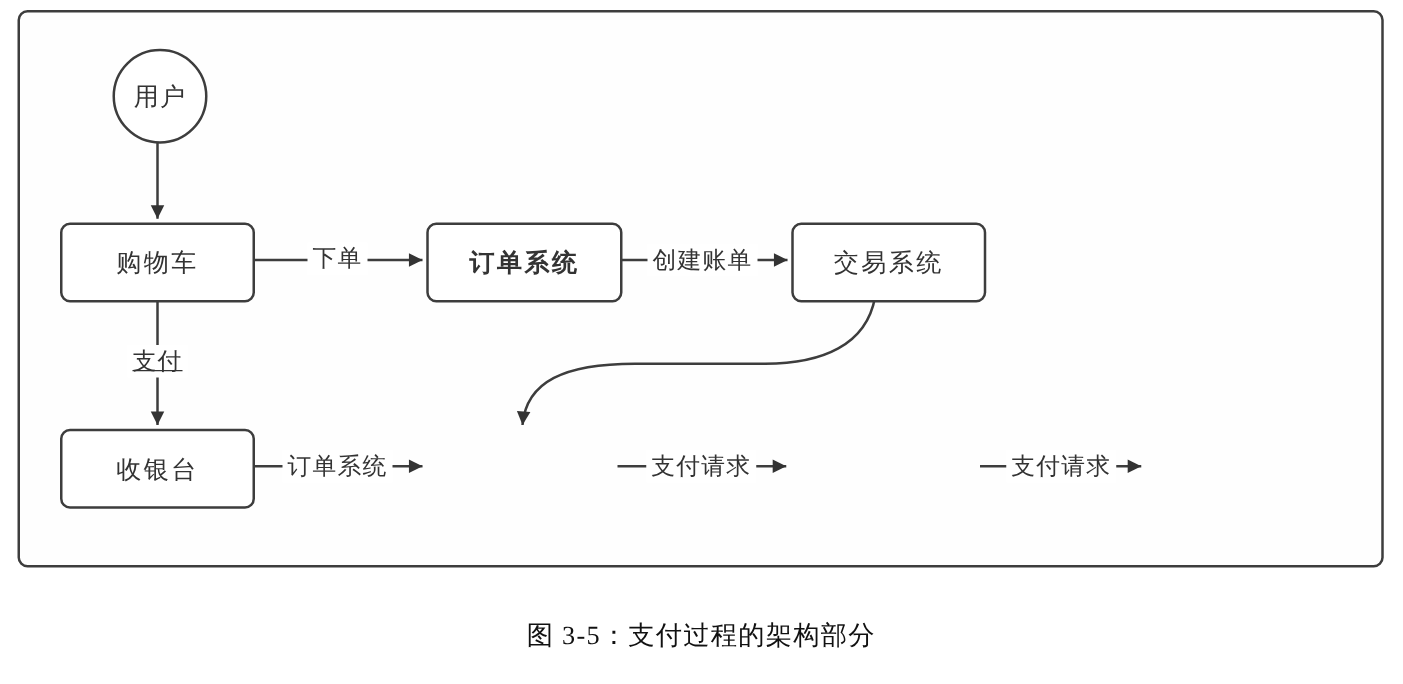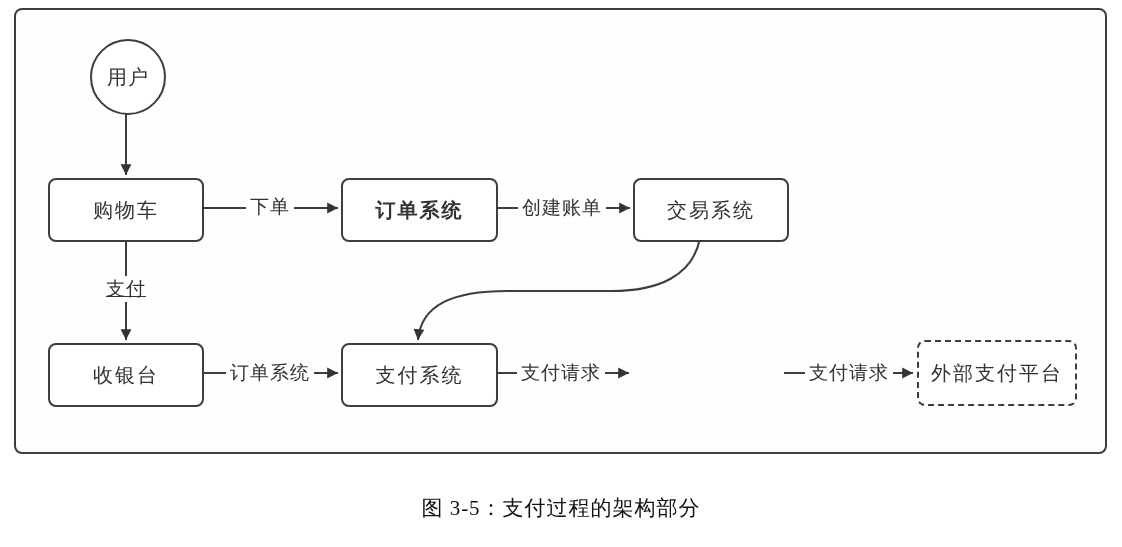--- a/index.html
+++ b/index.html
@@ -64,24 +64,22 @@
   <div class="node circle" style="left:90px;top:39px;width:72px;height:72px;">用户</div>
 
   <div class="node" style="left:48px;top:178px;width:152px;height:60px;">购物车</div>
 
   <div class="node" style="left:341px;top:178px;width:153px;height:60px;font-weight:bold;">订单系统</div>
 
   <div class="node" style="left:633px;top:178px;width:152px;height:60px;">交易系统</div>
 
   <div class="node" style="left:48px;top:343px;width:152px;height:60px;">收银台</div>
 
-  <div class="node" style="left:341px;top:343px;width:153px;height:60px;">支付系统</div>
 
 
-  <div class="node dashed" style="left:917px;top:340px;width:156px;height:62px;">外部支付平台</div>
 
   <div class="edge-label" style="left:270px;top:207px;">下单</div>
 
   <div class="edge-label" style="left:562px;top:208px;">创建账单</div>
 
   <div class="edge-label" style="left:126px;top:289px;text-decoration:underline;">支付</div>
 
 
   <div class="edge-label" style="left:270px;top:373px;">订单系统</div>
 

